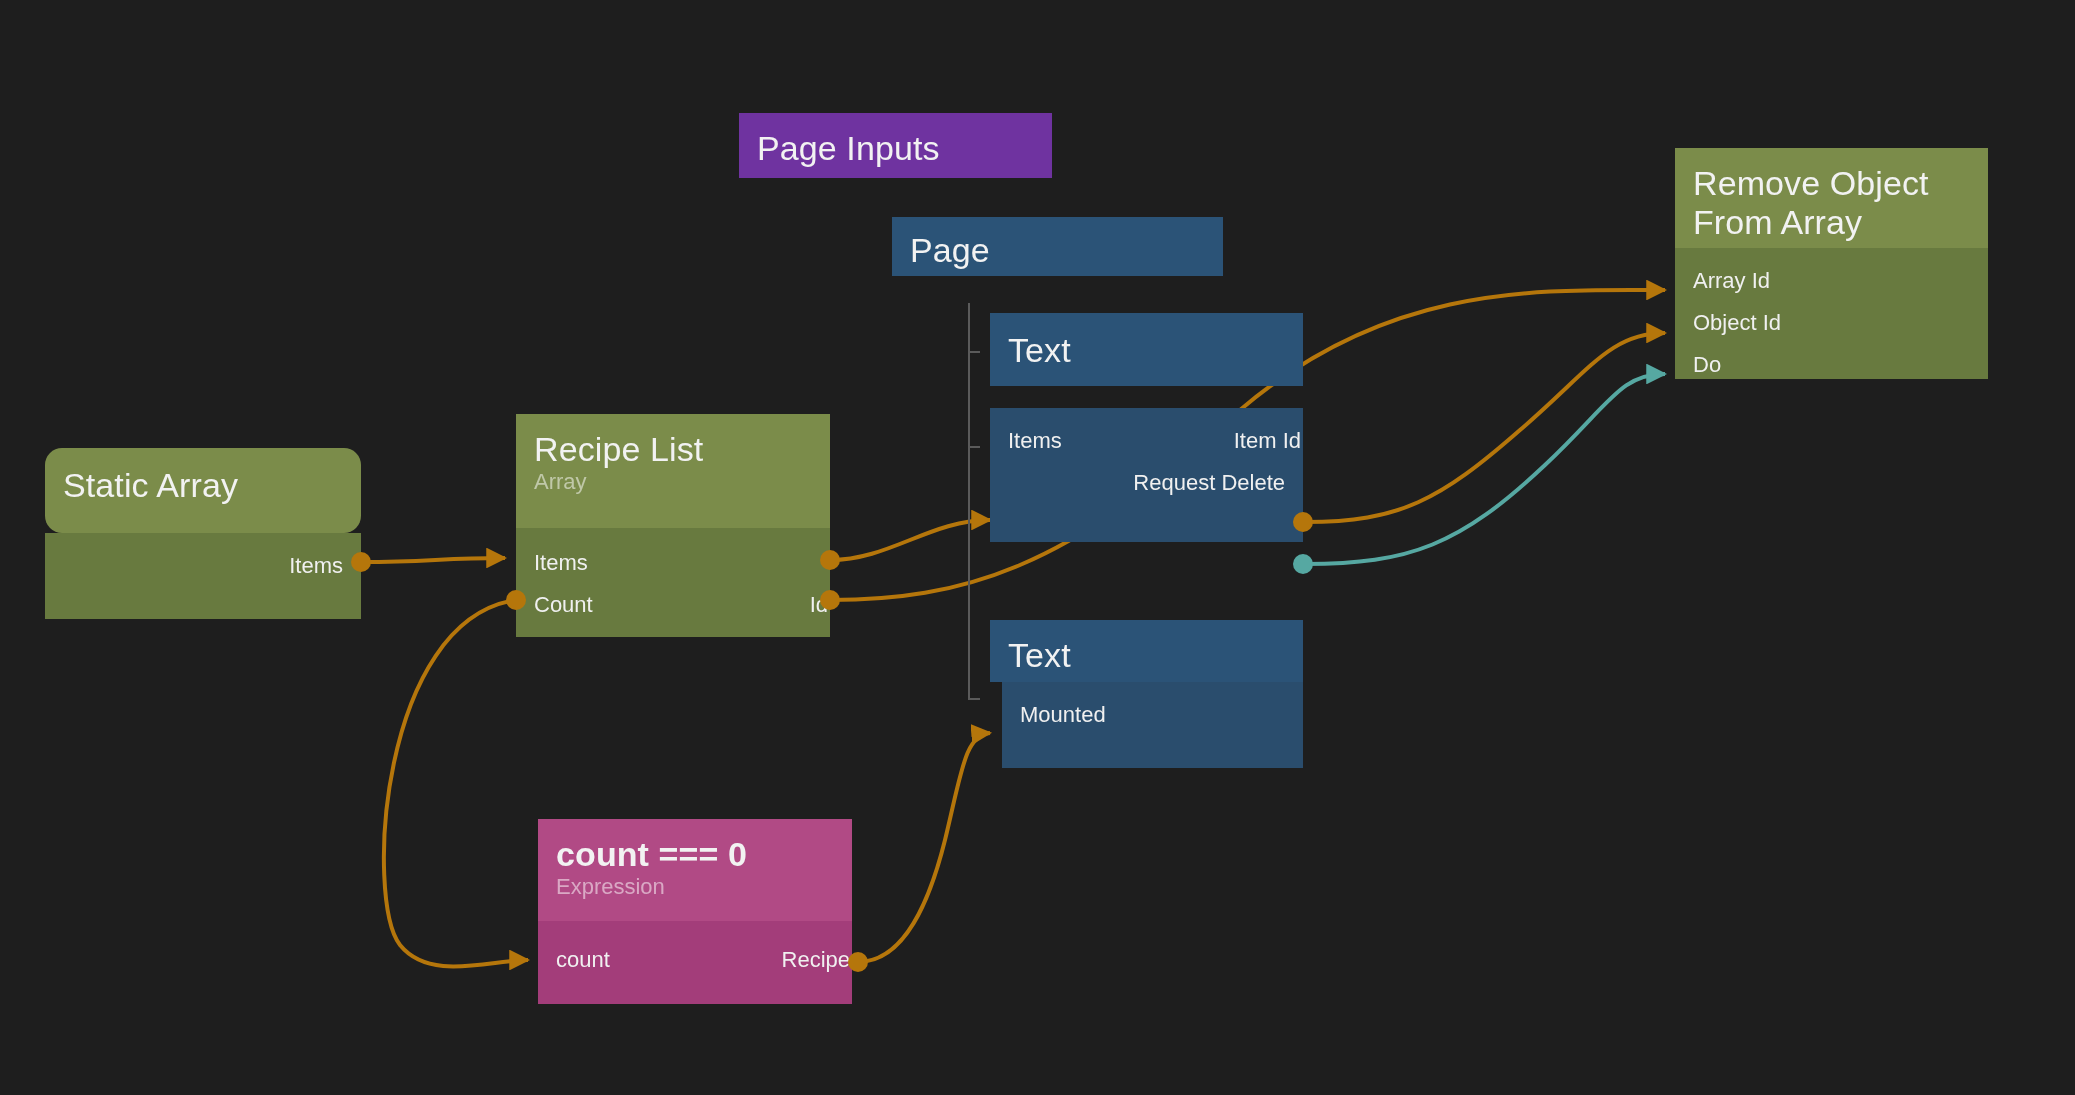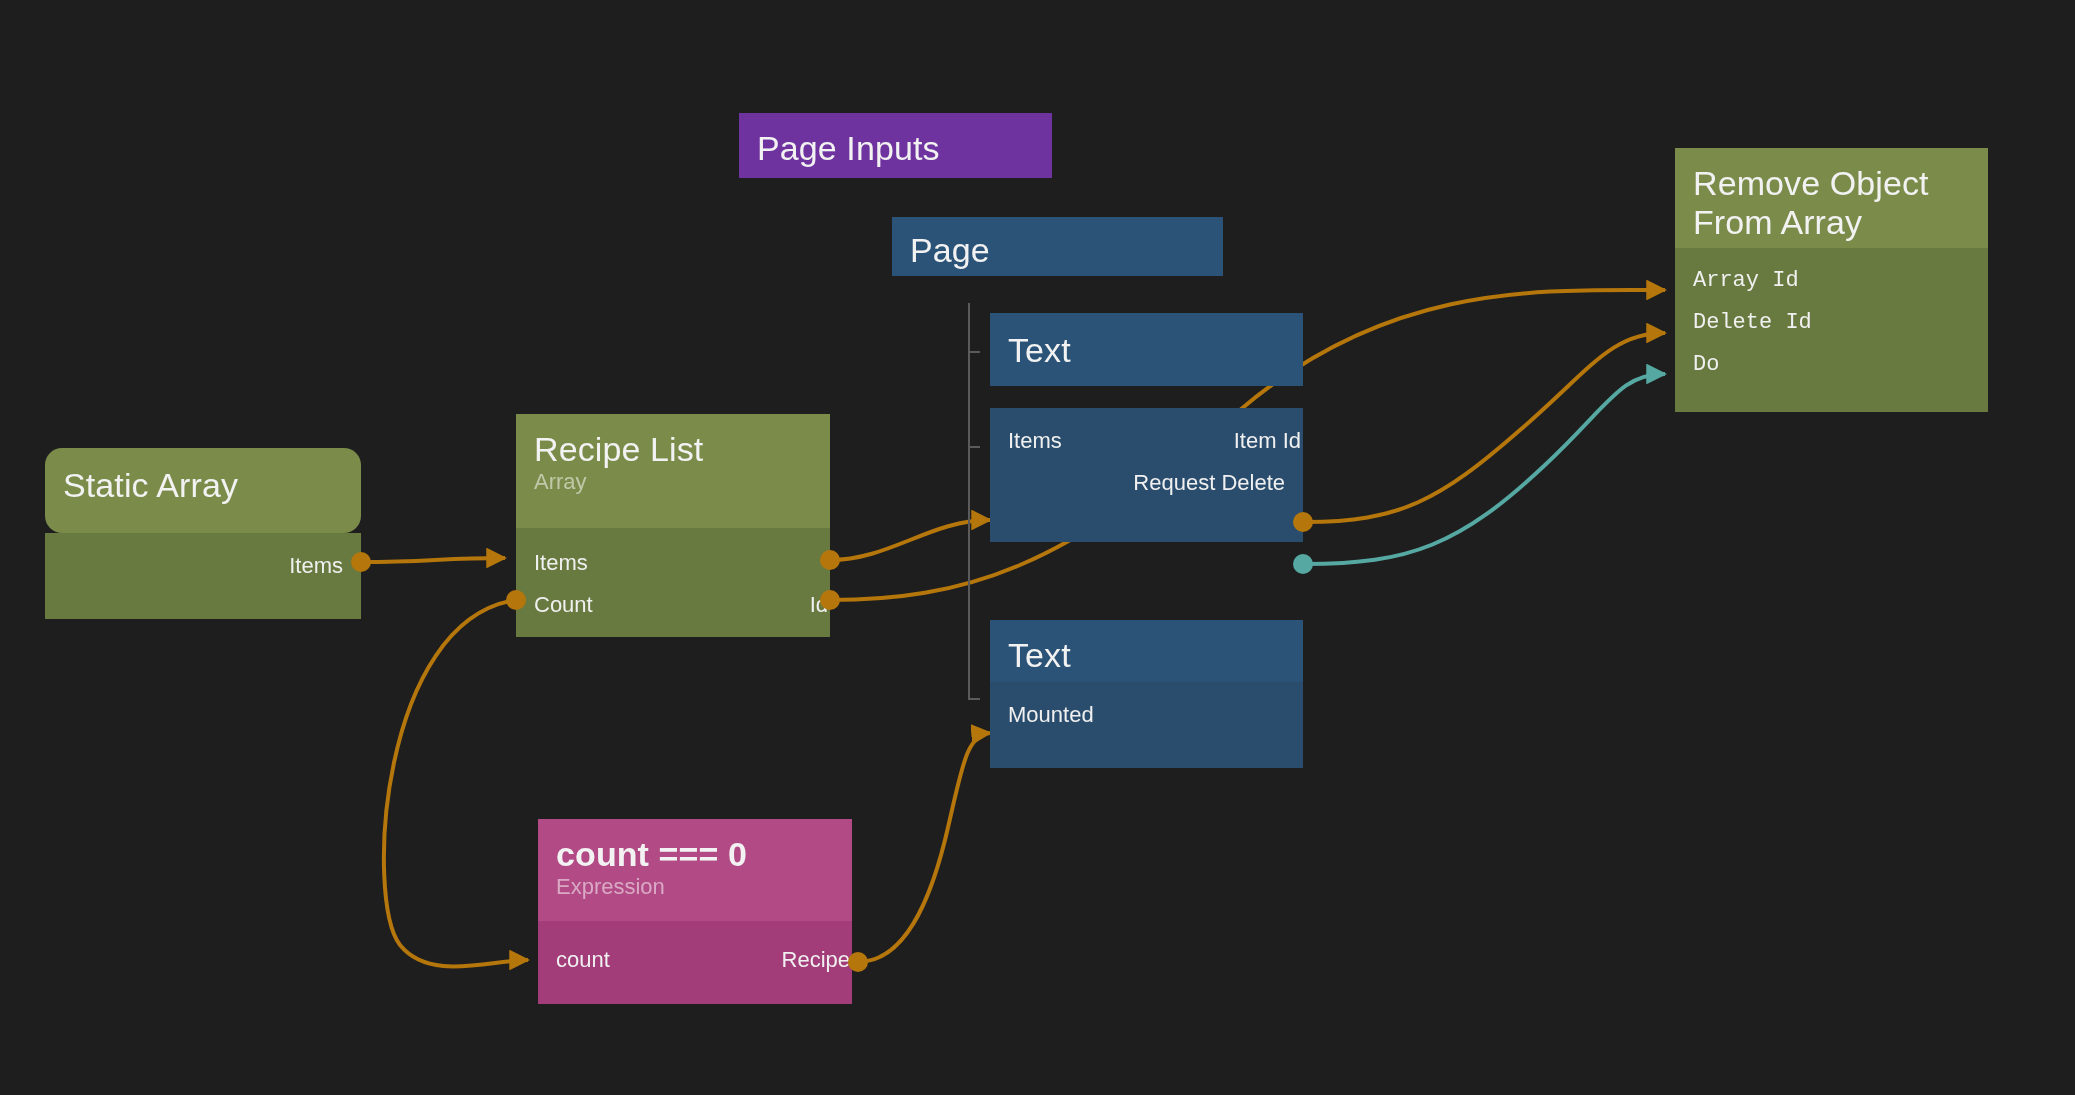--- a/index.html
+++ b/index.html
@@ -117,21 +117,21 @@
       <div class="row out">
         <span class="lbl r">Request Delete</span>
       </div>
     </div>
   </div>
 
   <div class="node n-blue" style="left:990px;top:620px;width:313px;height:148px;">
     <div class="hdr" style="height:62px;padding-top:16px;">
       <div class="title">Text</div>
     </div>
-    <div class="body" style="height:86px;padding-top:12px;">
+    <div class="body" style="height:86px;padding-top:12px;margin-left:12px;">
       <div class="row in">
         <span class="lbl">Mounted</span>
       </div>
     </div>
   </div>
 
   <div class="node n-green" style="left:45px;top:448px;width:316px;height:152px;">
     <div class="hdr" style="height:85px;padding-top:18px;border-radius:17px;">
       <div class="title">Static Array</div>
     </div>
@@ -169,26 +169,26 @@
         <span class="lbl l">count</span>
         <span class="lbl r">Recipe</span>
       </div>
     </div>
   </div>
 
   <div class="node n-green" style="left:1675px;top:148px;width:313px;height:264px;border-radius:28px;">
     <div class="hdr" style="height:100px;padding-top:16px;">
       <div class="title">Remove Object From Array</div>
     </div>
-    <div class="body" style="height:164px;padding-top:12px;font-family:Liberation Mono, monospace;">
+    <div class="body" style="height:131px;padding-top:12px;">
       <div class="row in">
         <span class="lbl">Array Id</span>
       </div>
       <div class="row in">
-        <span class="lbl">Delete Id</span>
+        <span class="lbl">Object Id</span>
       </div>
       <div class="row in">
         <span class="lbl">Do</span>
       </div>
     </div>
   </div>
 
   <div class="port orange" style="left:351px;top:552px;"></div>
   <div class="port orange" style="left:506px;top:590px;"></div>
   <div class="port orange" style="left:820px;top:550px;"></div>

